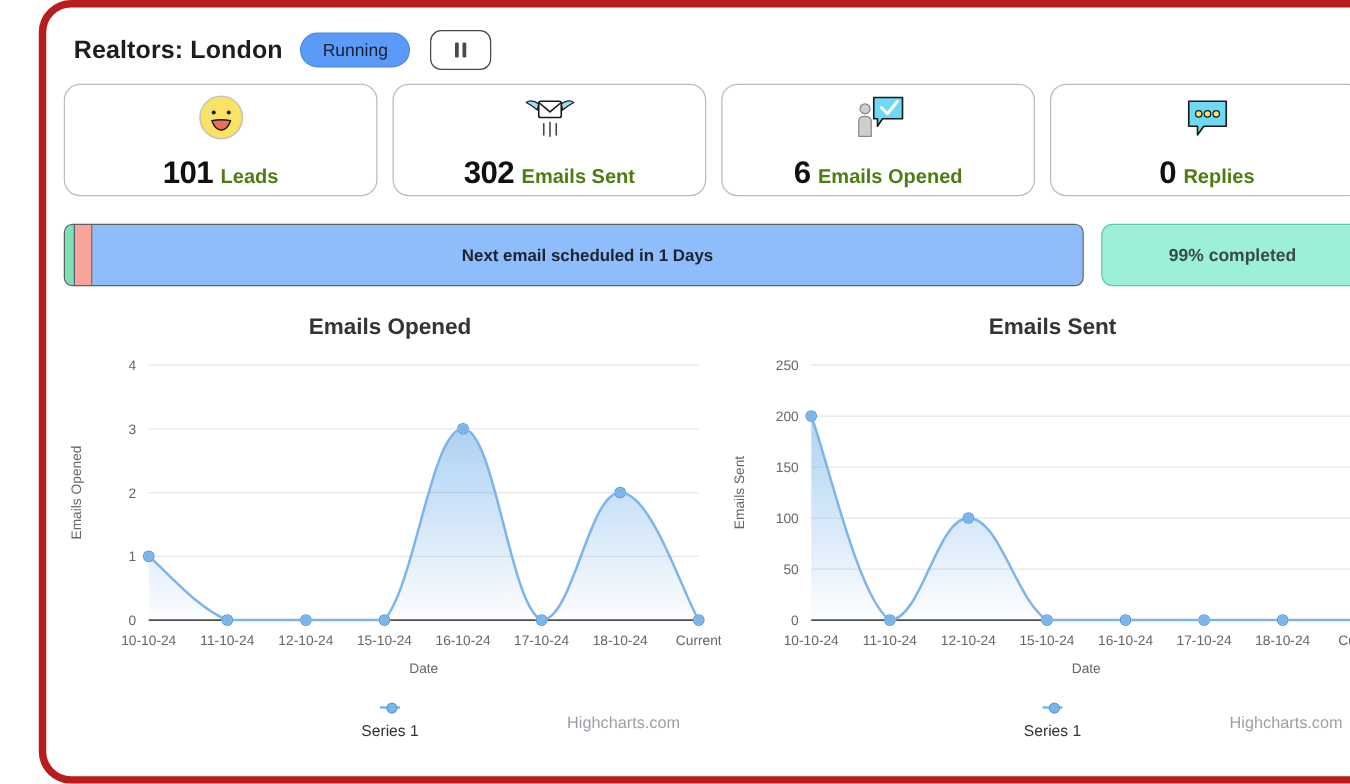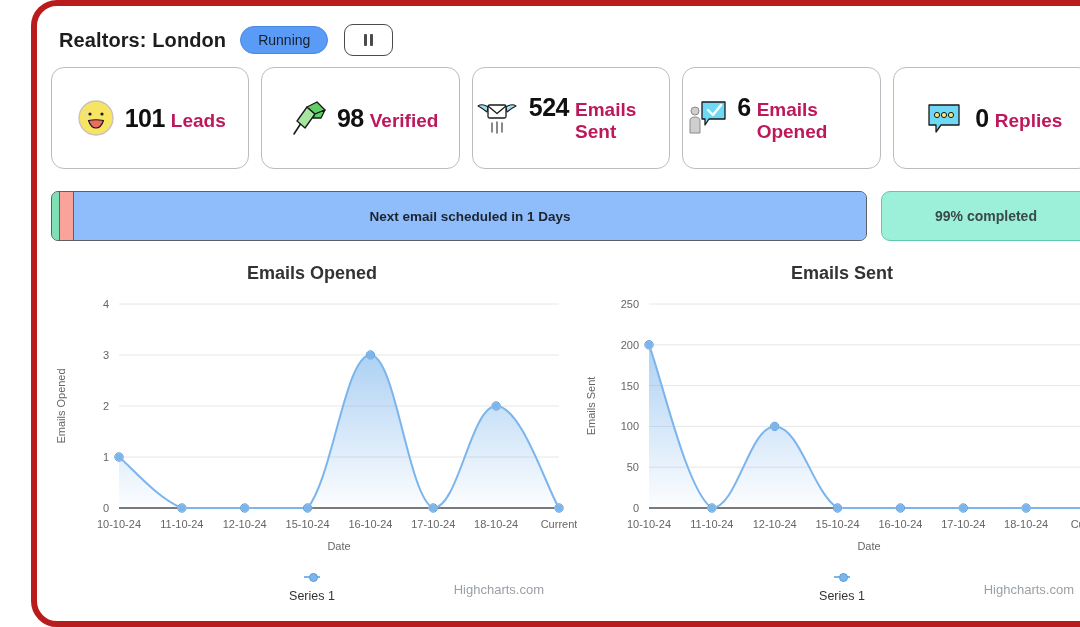--- a/index.html
+++ b/index.html
@@ -89,26 +89,26 @@
   }
 
   
   .stats-row {
     display: flex;
     gap: 12px;
     padding: 7px 14px 0 14px;
   }
   .stat-card {
     flex: 1;
-    height: 102px;
+    height: 90px;
     border: 1.5px solid #b9bcc0;
     border-radius: 13px;
     background: #fff;
     display: flex;
-    flex-direction: row;
+    flex-direction: column;
     align-items: center;
     justify-content: center;
     gap: 8px;
   }
   .stat-icon {
     height: 44px;
     display: flex;
     align-items: center;
     justify-content: center;
   }
@@ -117,23 +117,23 @@
     align-items: baseline;
     gap: 6px;
   }
   .stat-value {
     font-size: 25px;
     font-weight: 700;
     color: #101010;
     letter-spacing: -0.5px;
   }
   .stat-label {
-    font-size: 19px;
+    font-size: 16px;
     font-weight: 700;
-    color: #be185d;
+    color: #4d7c0f;
   }
 
   
   .progress-row {
     display: flex;
     gap: 14px;
     padding: 22px 14px 0 14px;
     align-items: stretch;
   }
   .progress-bar {
@@ -281,49 +281,35 @@
           <circle cx="27" cy="17" r="1.6" fill="#1a1a1a"></circle>
           <path d="M13.5 23.5 Q21 22 28.5 23.5 Q26 31 21 31 Q16 31 13.5 23.5 Z" fill="#ef6a62" stroke="#1a1a1a" stroke-width="1.2" stroke-linejoin="round"></path>
         </svg>
       </div>
       <div class="stat-line">
         <span class="stat-value">101</span>
         <span class="stat-label">Leads</span>
       </div>
     </div>
 
-    <div class="stat-card">
-      <div class="stat-icon">
-        <svg width="46" height="42" viewBox="0 0 46 42">
-          <line x1="11" y1="37" x2="22" y2="20" stroke="#1a1a1a" stroke-width="1.6" stroke-linecap="round"></line>
-          <path d="M14 24 L24 10 L32 17 L22 31 Z" fill="#a8e5a0" stroke="#1a1a1a" stroke-width="1.3" stroke-linejoin="round"></path>
-          <path d="M24 10 L34 5 L42 13 L32 17 Z" fill="#5fcf66" stroke="#1a1a1a" stroke-width="1.3" stroke-linejoin="round"></path>
-          <path d="M32 17 L42 13 L38 21 L30 21 Z" fill="#5fcf66" stroke="#1a1a1a" stroke-width="1.3" stroke-linejoin="round"></path>
-        </svg>
-      </div>
-      <div class="stat-line">
-        <span class="stat-value">98</span>
-        <span class="stat-label">Verified</span>
-      </div>
-    </div>
 
     <div class="stat-card">
       <div class="stat-icon">
         <svg width="48" height="42" viewBox="0 0 48 42">
           <path d="M15 10 Q9 6 5 9 Q9 11 14 15 Z" fill="#9fdcf5" stroke="#1a1a1a" stroke-width="1.1" stroke-linejoin="round"></path>
           <path d="M33 10 Q39 6 43 9 Q39 11 34 15 Z" fill="#9fdcf5" stroke="#1a1a1a" stroke-width="1.1" stroke-linejoin="round"></path>
           <rect x="15" y="8" width="18" height="13" rx="1.5" fill="#ffffff" stroke="#1a1a1a" stroke-width="1.3"></rect>
           <path d="M15 9 L24 16.5 L33 9" fill="none" stroke="#1a1a1a" stroke-width="1.3" stroke-linejoin="round"></path>
           <line x1="19" y1="26" x2="19" y2="35" stroke="#4a4a4a" stroke-width="1.3" stroke-linecap="round"></line>
           <line x1="24" y1="25" x2="24" y2="36" stroke="#4a4a4a" stroke-width="1.3" stroke-linecap="round"></line>
           <line x1="29" y1="26" x2="29" y2="35" stroke="#4a4a4a" stroke-width="1.3" stroke-linecap="round"></line>
         </svg>
       </div>
       <div class="stat-line">
-        <span class="stat-value">524</span>
+        <span class="stat-value">302</span>
         <span class="stat-label">Emails Sent</span>
       </div>
     </div>
 
     <div class="stat-card">
       <div class="stat-icon">
         <svg width="46" height="42" viewBox="0 0 46 42">
           <circle cx="12" cy="14" r="4" fill="#cfcfcf" stroke="#8a8a8a" stroke-width="1"></circle>
           <path d="M7 36 L7 24 Q7 20 12 20 Q17 20 17 24 L17 36 Z" fill="#cfcfcf" stroke="#8a8a8a" stroke-width="1" stroke-linejoin="round"></path>
           <path d="M19 5 L42 5 L42 22 L26 22 L22 28 L22 22 L19 22 Z" fill="#6fd8f5" stroke="#1a1a1a" stroke-width="1.3" stroke-linejoin="round"></path>

